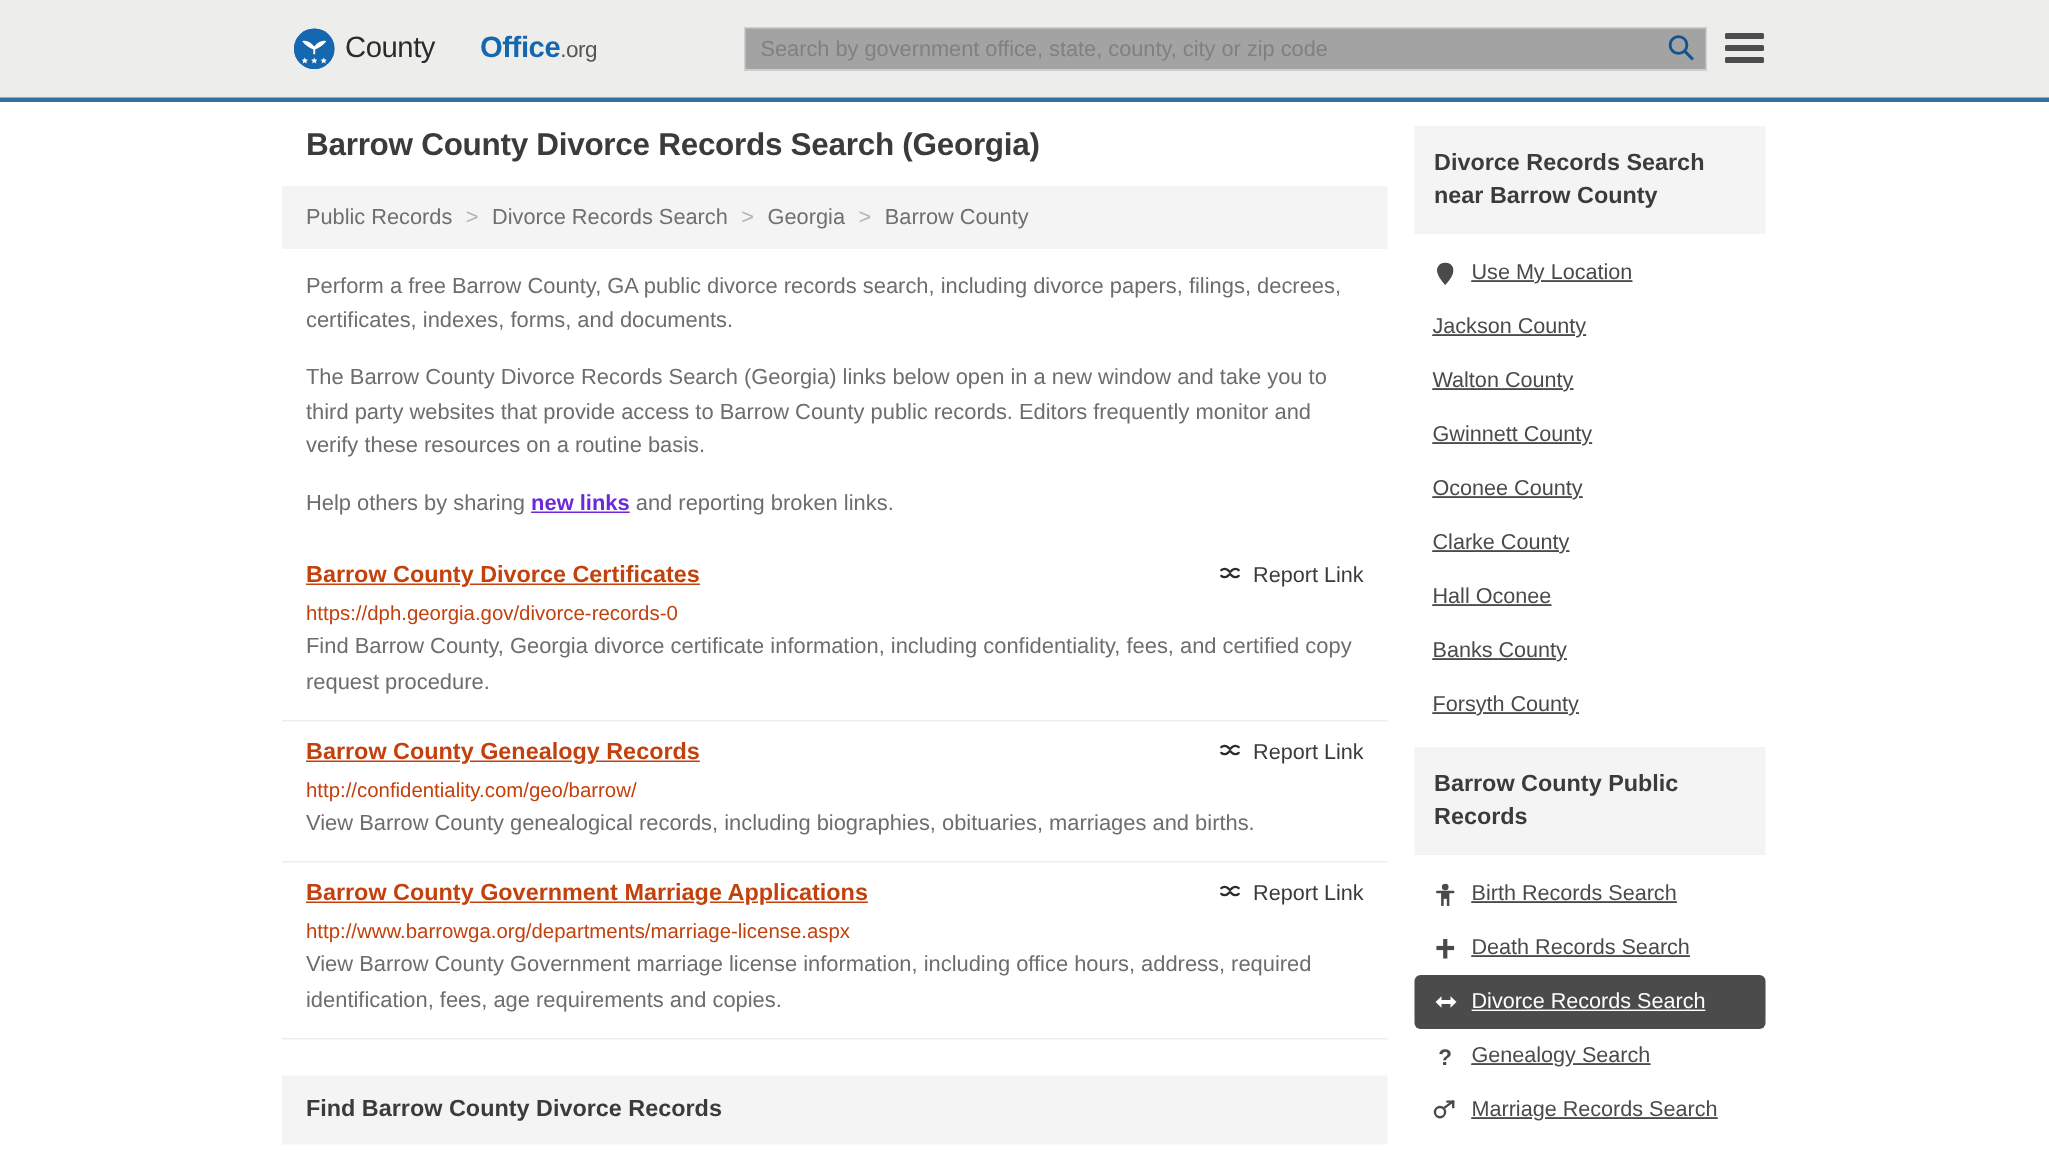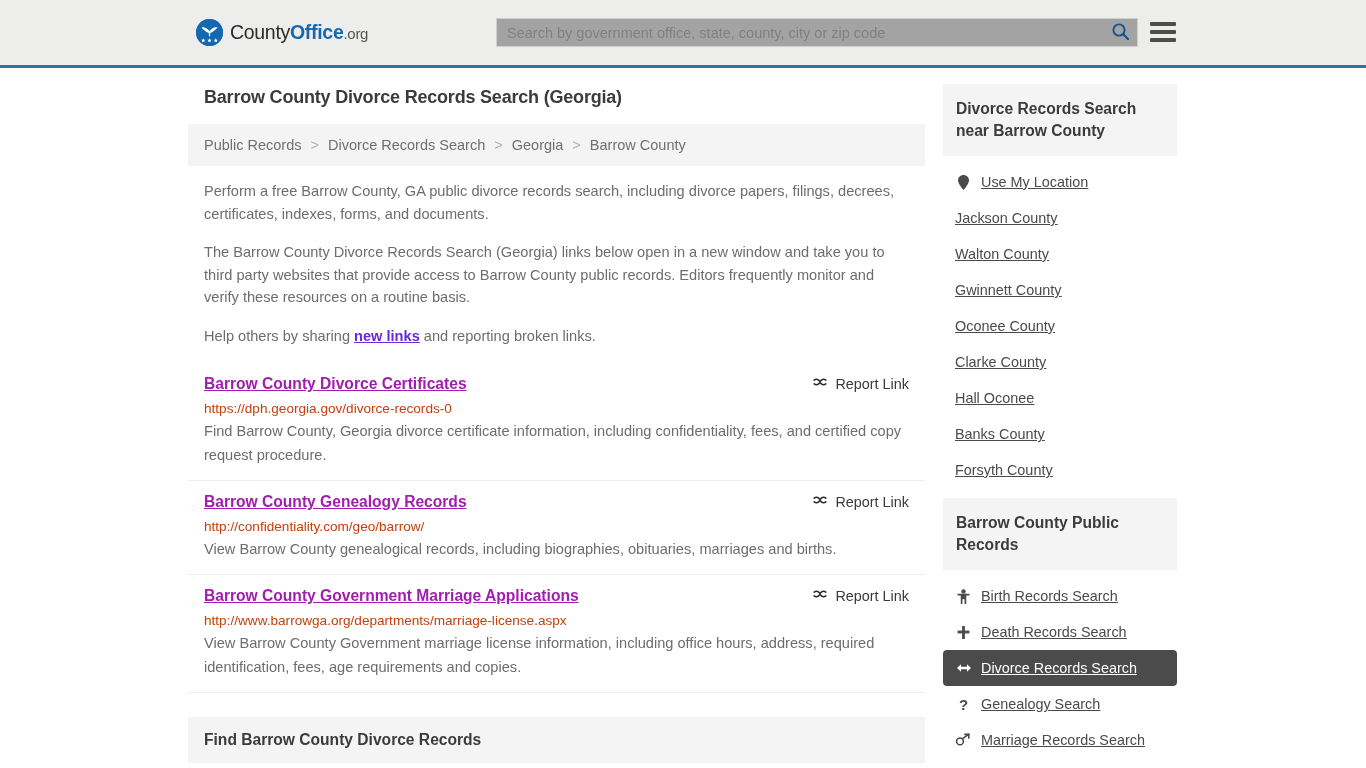--- a/index.html
+++ b/index.html
@@ -39,21 +39,21 @@
     background: #1568b0;
     display: block;
     position: relative;
   }
   .brand-text {
     font-size: 19.5px;
     letter-spacing: -0.3px;
     color: #2b2b2b;
     font-family: "Liberation Sans", sans-serif;
   }
-  .brand-text .b-office { color: #1568b0; font-weight: bold; }
+  .brand-text .b-office { color: #1568b0; font-weight: bold; margin-left: 30px; }
   .brand-text .b-county { color: #2b2b2b; }
   .brand-text .b-org { color: #555; font-size: 15px; }
 
   .search-wrap {
     position: absolute;
     left: 496px; top: 18px;
     width: 642px; height: 29px;
     background: #a3a3a3;
     border: 1px solid #cfcfcf;
     display: flex;
@@ -105,21 +105,21 @@
     margin-left: 188px;
     display: flex;
     gap: 18px;
     padding-top: 16px;
   }
   .main-col { width: 737px; }
   .side-col { width: 234px; }
 
   h1.page-title {
     margin: 0 0 14px 16px;
-    font-size: 18px;
+    font-size: 21px;
     line-height: 26px;
     color: #3b3b3b;
     font-weight: bold;
     letter-spacing: -0.2px;
   }
 
   .breadcrumb {
     background: #f4f4f4;
     padding: 12px 16px;
     font-size: 14.5px;
@@ -153,21 +153,21 @@
     position: relative;
   }
   .result-head {
     display: flex;
     align-items: flex-start;
     justify-content: space-between;
   }
   .result-title {
     font-size: 15.6px;
     font-weight: bold;
-    color: #a21caf;
+    color: #c2410c;
     text-decoration: underline;
     line-height: 21px;
     margin: 0;
   }
   .report-link {
     display: flex;
     align-items: center;
     gap: 7px;
     color: #3a3a3a;
     font-size: 14.4px;

